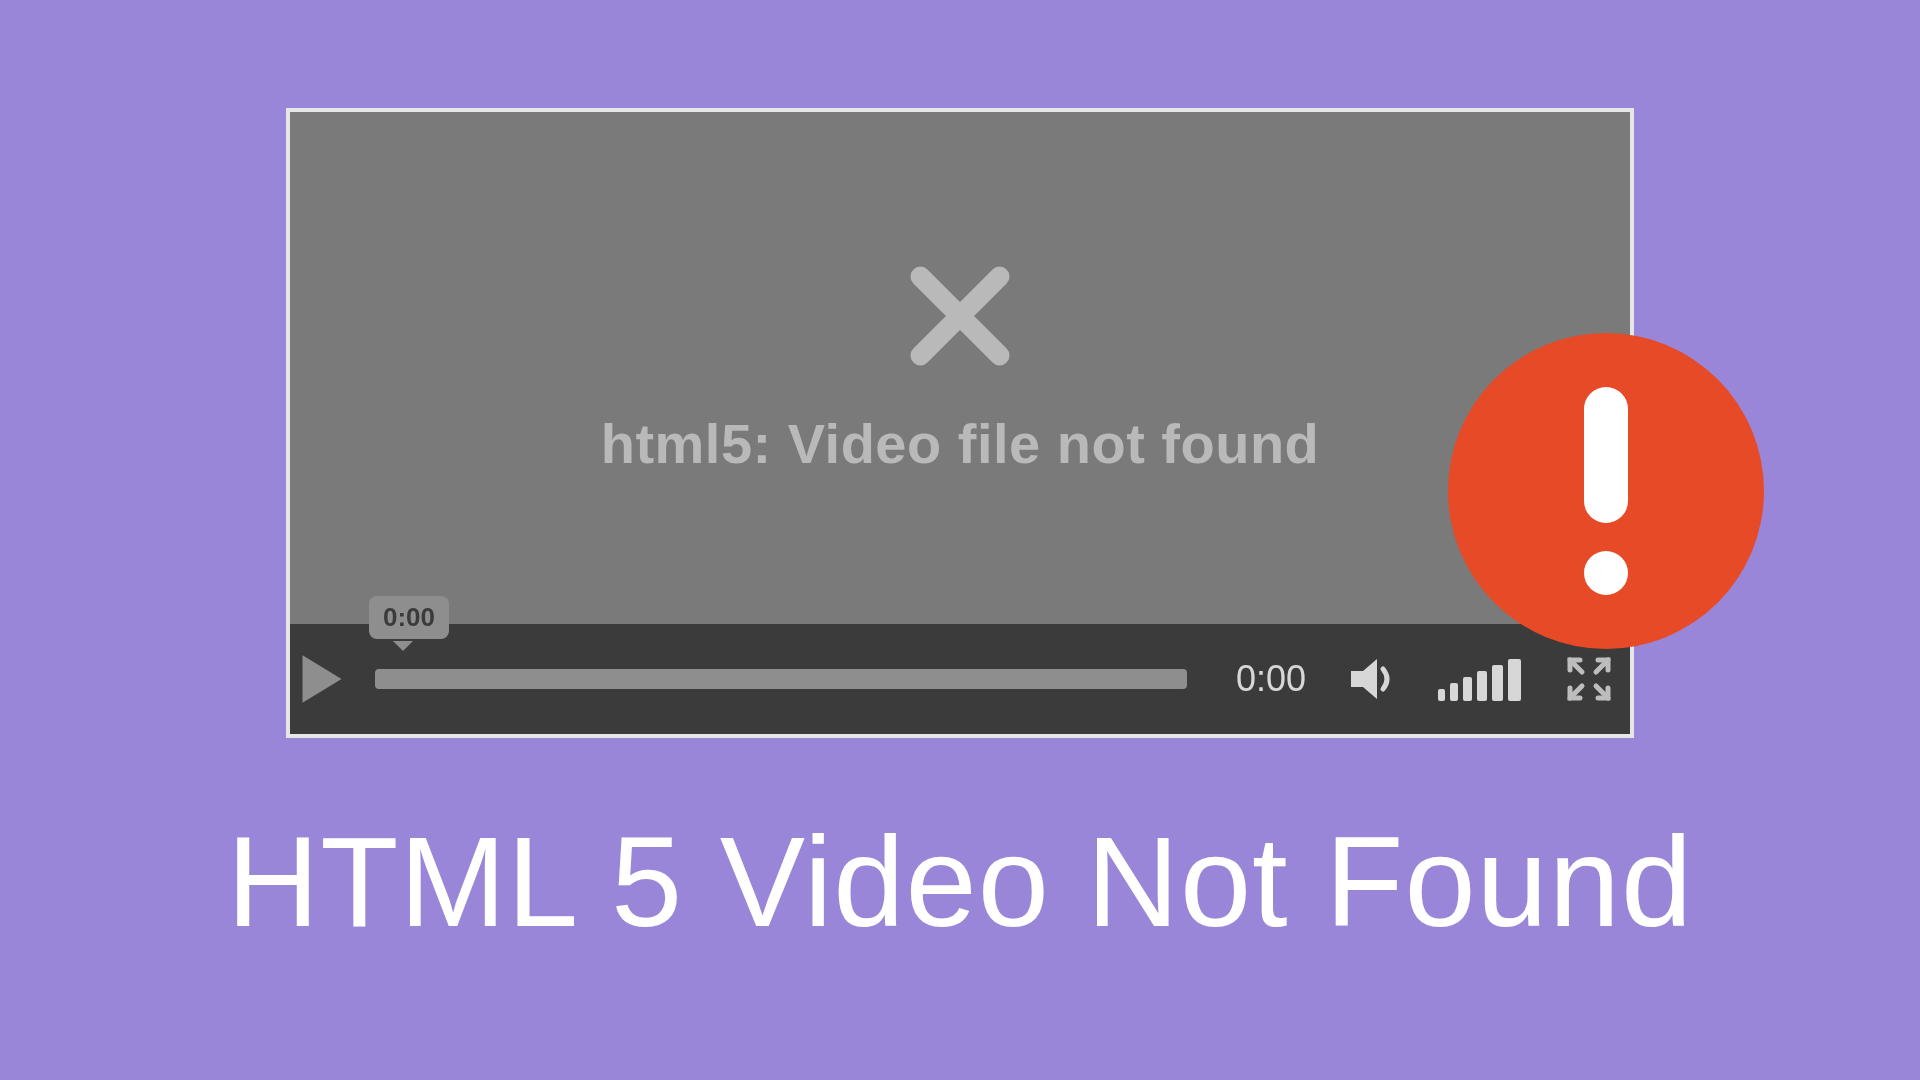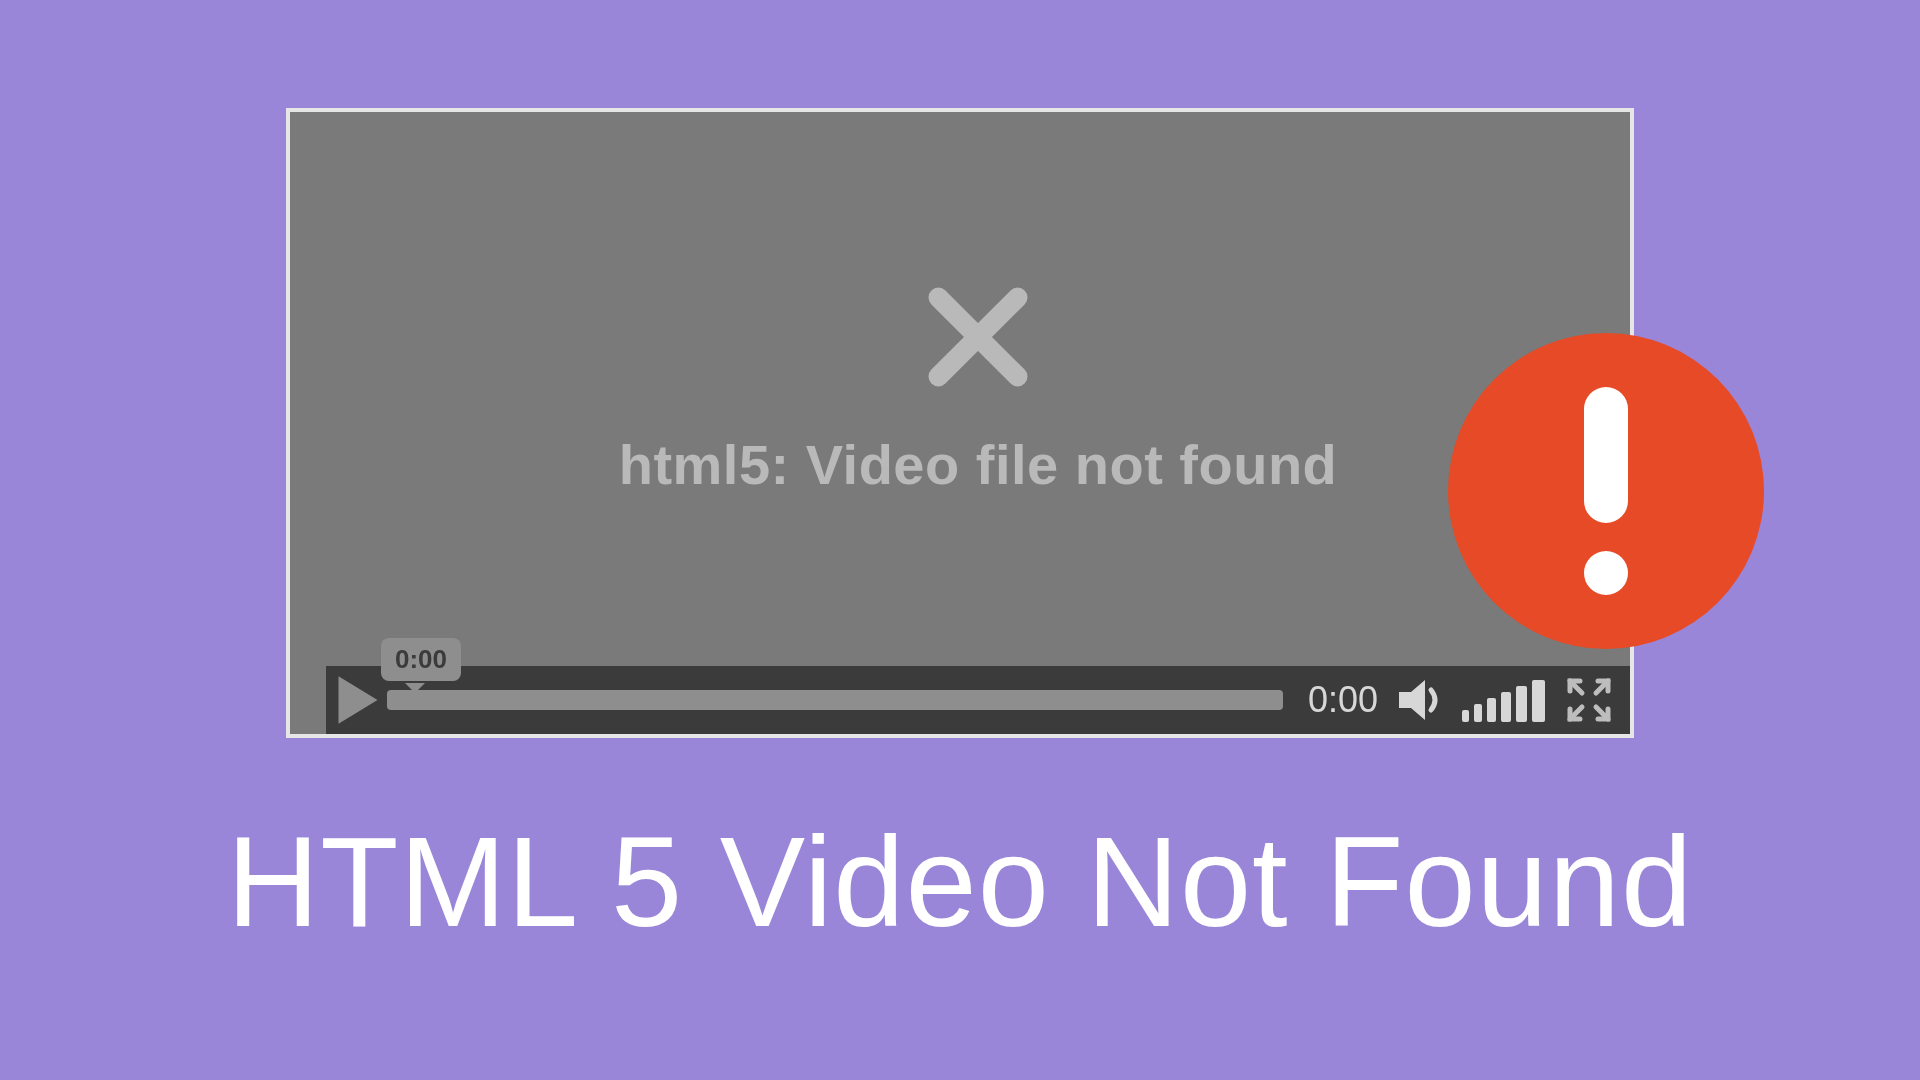--- a/index.html
+++ b/index.html
@@ -18,44 +18,43 @@
     margin-top: 108px;
     width: 1348px;
   }
   .player {
     width: 1348px;
     height: 630px;
     background: #7a7a7a;
     border: 4px solid #e6e6e6;
     display: flex;
     flex-direction: column;
-    padding-left: 36px;
   }
   .video-area {
     flex: 1;
     display: flex;
     flex-direction: column;
     align-items: center;
     justify-content: center;
     gap: 40px;
   }
   .x-icon svg { display: block; }
   .error-text {
     color: #b9b9b9;
     font-size: 56px;
     font-weight: 600;
     letter-spacing: .5px;
   }
   .controls {
-    height: 68px;
+    height: 110px;
     background: #3b3b3b;
     display: flex;
     align-items: center;
     padding: 0 18px 0 10px;
-    gap: 7px;
+    gap: 31px;
     position: relative;
   }
   .play-btn svg { display:block; }
   .progress-zone {
     flex: 1;
     position: relative;
     height: 100%;
     display: flex;
     align-items: center;
   }

